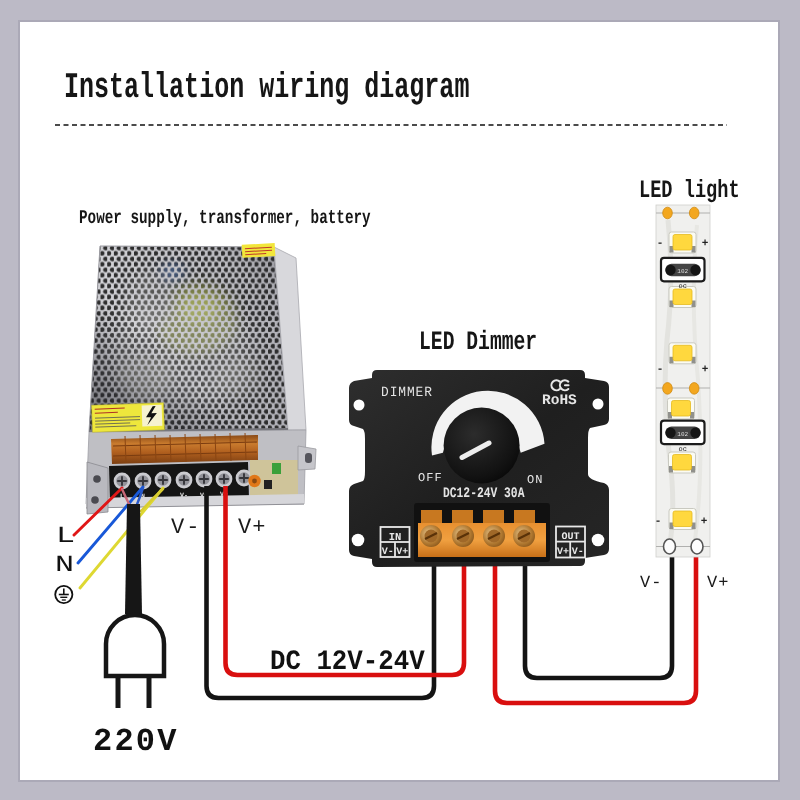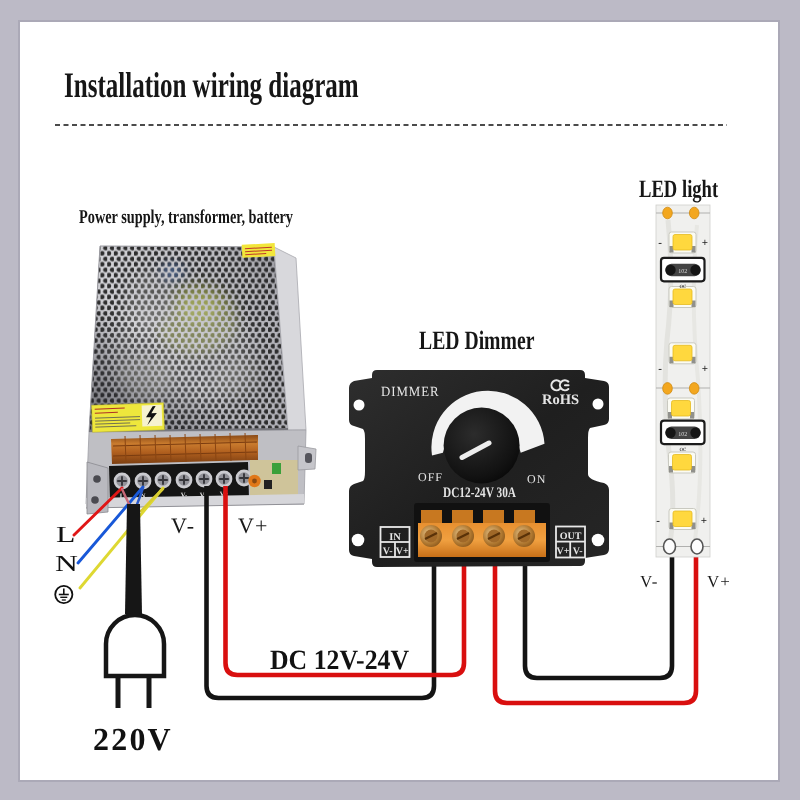--- a/index.html
+++ b/index.html
@@ -1,16 +1,16 @@
 <!DOCTYPE html>
 <html><head>
 <meta charset="utf-8">
 <style>
 html,body{margin:0;padding:0;width:800px;height:800px;overflow:hidden;background:#bcbac6;}
-#page{position:relative;width:800px;height:800px;font-family:Liberation Serif, serif;}
+#page{position:relative;width:800px;height:800px;font-family:Liberation Mono, monospace;}
 #content{position:absolute;left:20px;top:22px;width:758px;height:758px;background:#ffffff;box-shadow:0 0 0 2px #aba9b7;}
 svg{position:absolute;left:0;top:0;}
 svg text{text-rendering:geometricPrecision;opacity:0.999;}
 </style>
 </head>
 <body>
 <div id="page">
 <div id="content"></div>
 <svg width="800" height="800" viewBox="0 0 800 800">
 <defs>

